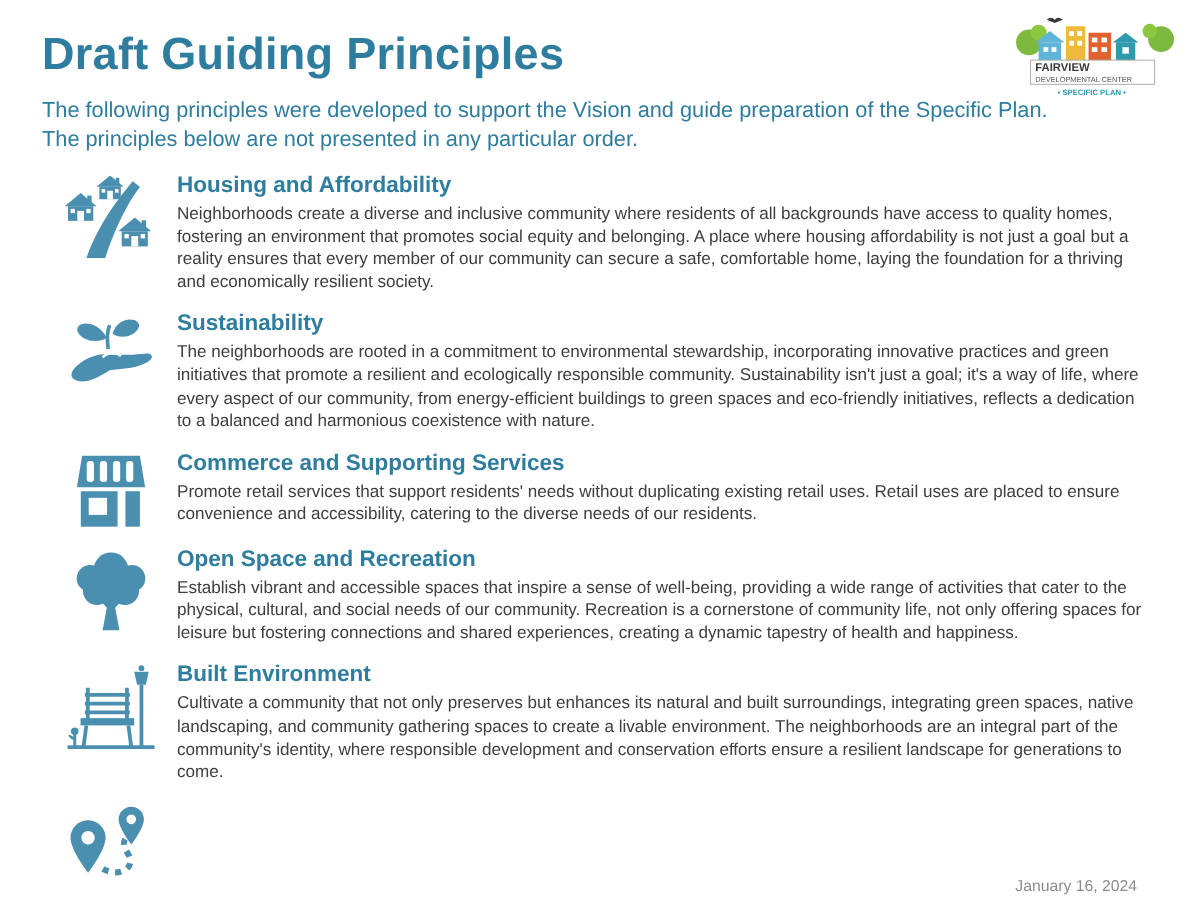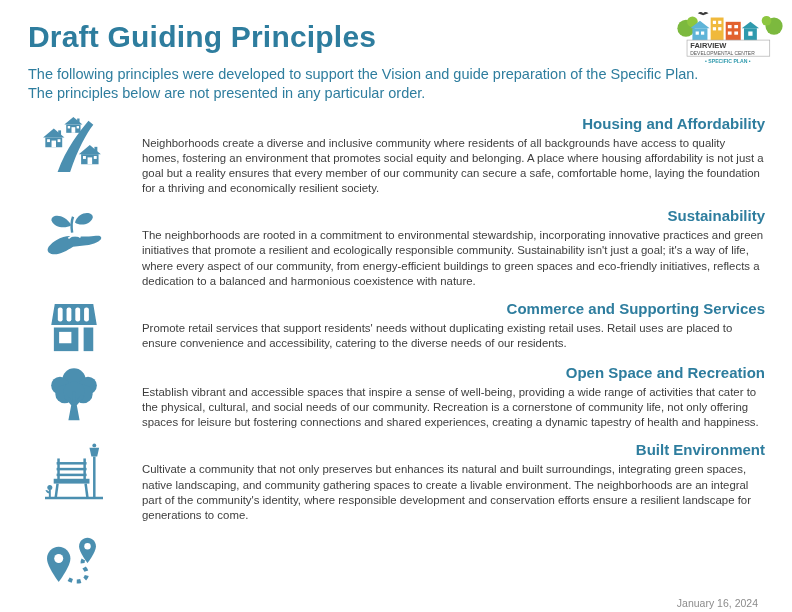--- a/index.html
+++ b/index.html
@@ -16,27 +16,27 @@
     margin-top:11px; font-size:14.5px; font-weight:normal; color:#2e7d9e; line-height:1.3;
   }
   .logo {
     position:absolute; top:10px; right:8px; width:108px; height:58px;
   }
   .sections { margin:12px 27px 0 30px; }
   .section { display:flex; align-items:flex-start; margin-bottom:11px; }
   .icon-col { width:88px; flex:0 0 88px; display:flex; justify-content:center; padding-top:2px; }
   .text-col { flex:1; }
   .sec-title {
-    font-size:15px; font-weight:bold; color:#2e7d9e; margin-bottom:4px;text-align:right;
+    font-size:15px; font-weight:bold; color:#2e7d9e; margin-bottom:4px;
   }
   .sec-body {
-    font-size:11.4px; color:#3d3d3d; line-height:1.33;margin-left:24px;
+    font-size:11.4px; color:#3d3d3d; line-height:1.33;
   }
   .footer-date {
-    position:absolute; right:34px; bottom:3px; font-size:10.5px; color:#8c8c8c;
+    position:absolute; right:34px; bottom:15px; font-size:10.5px; color:#8c8c8c;
   }
 </style>
 </head>
 <body>
 
 <div class="page">
 
   <div class="logo">
     <svg viewBox="0 0 100 54" width="108" height="58">
 

